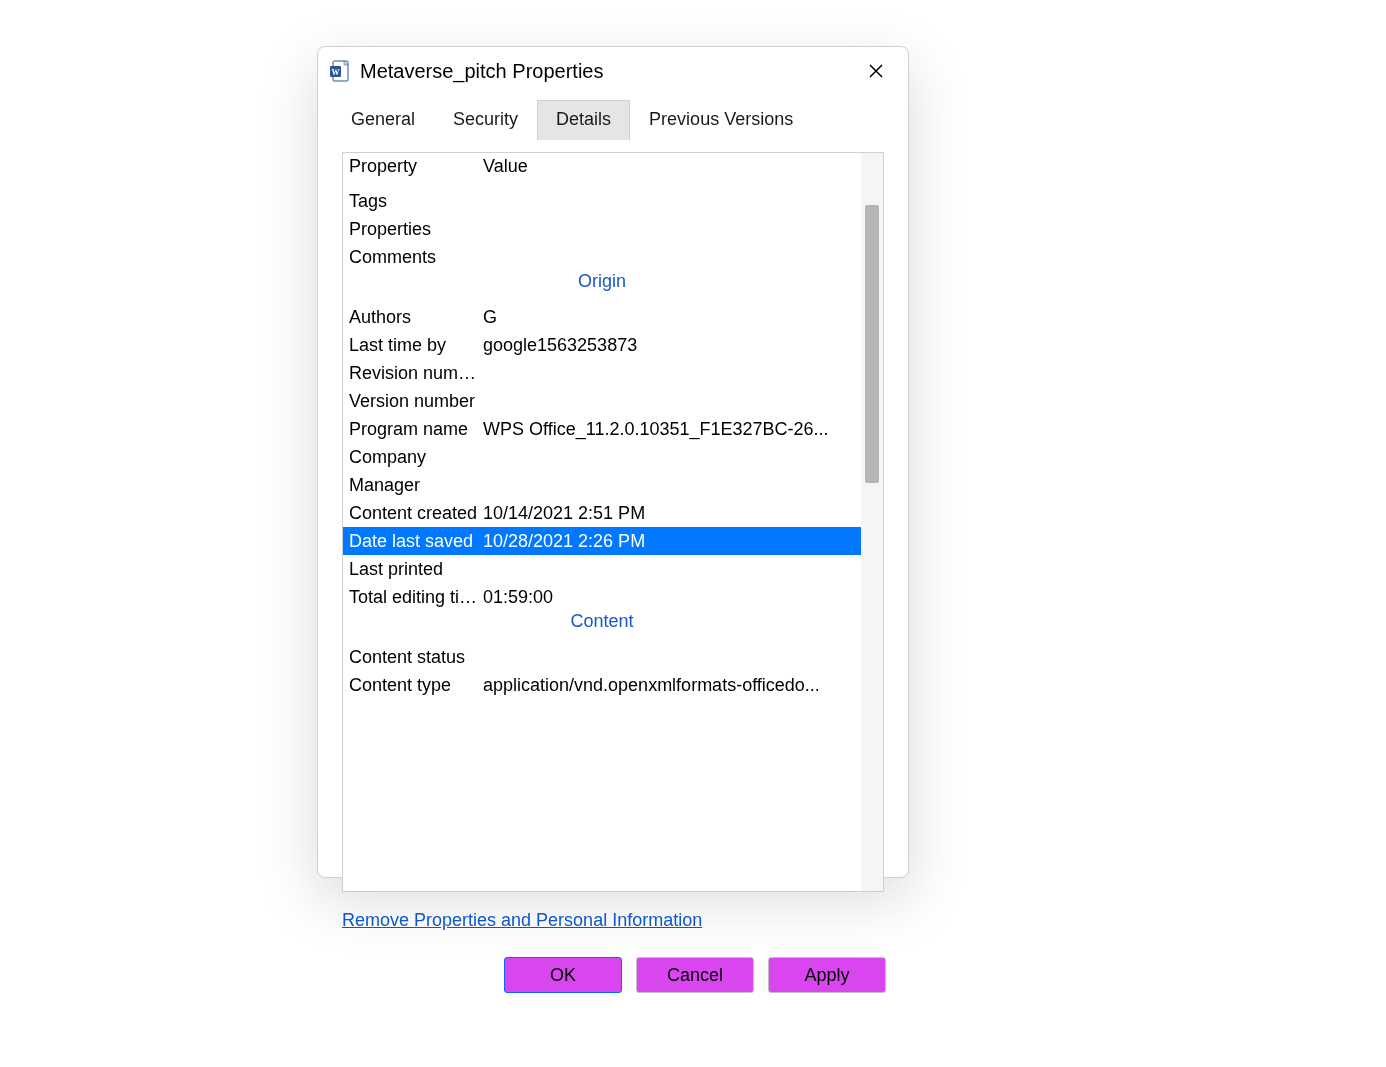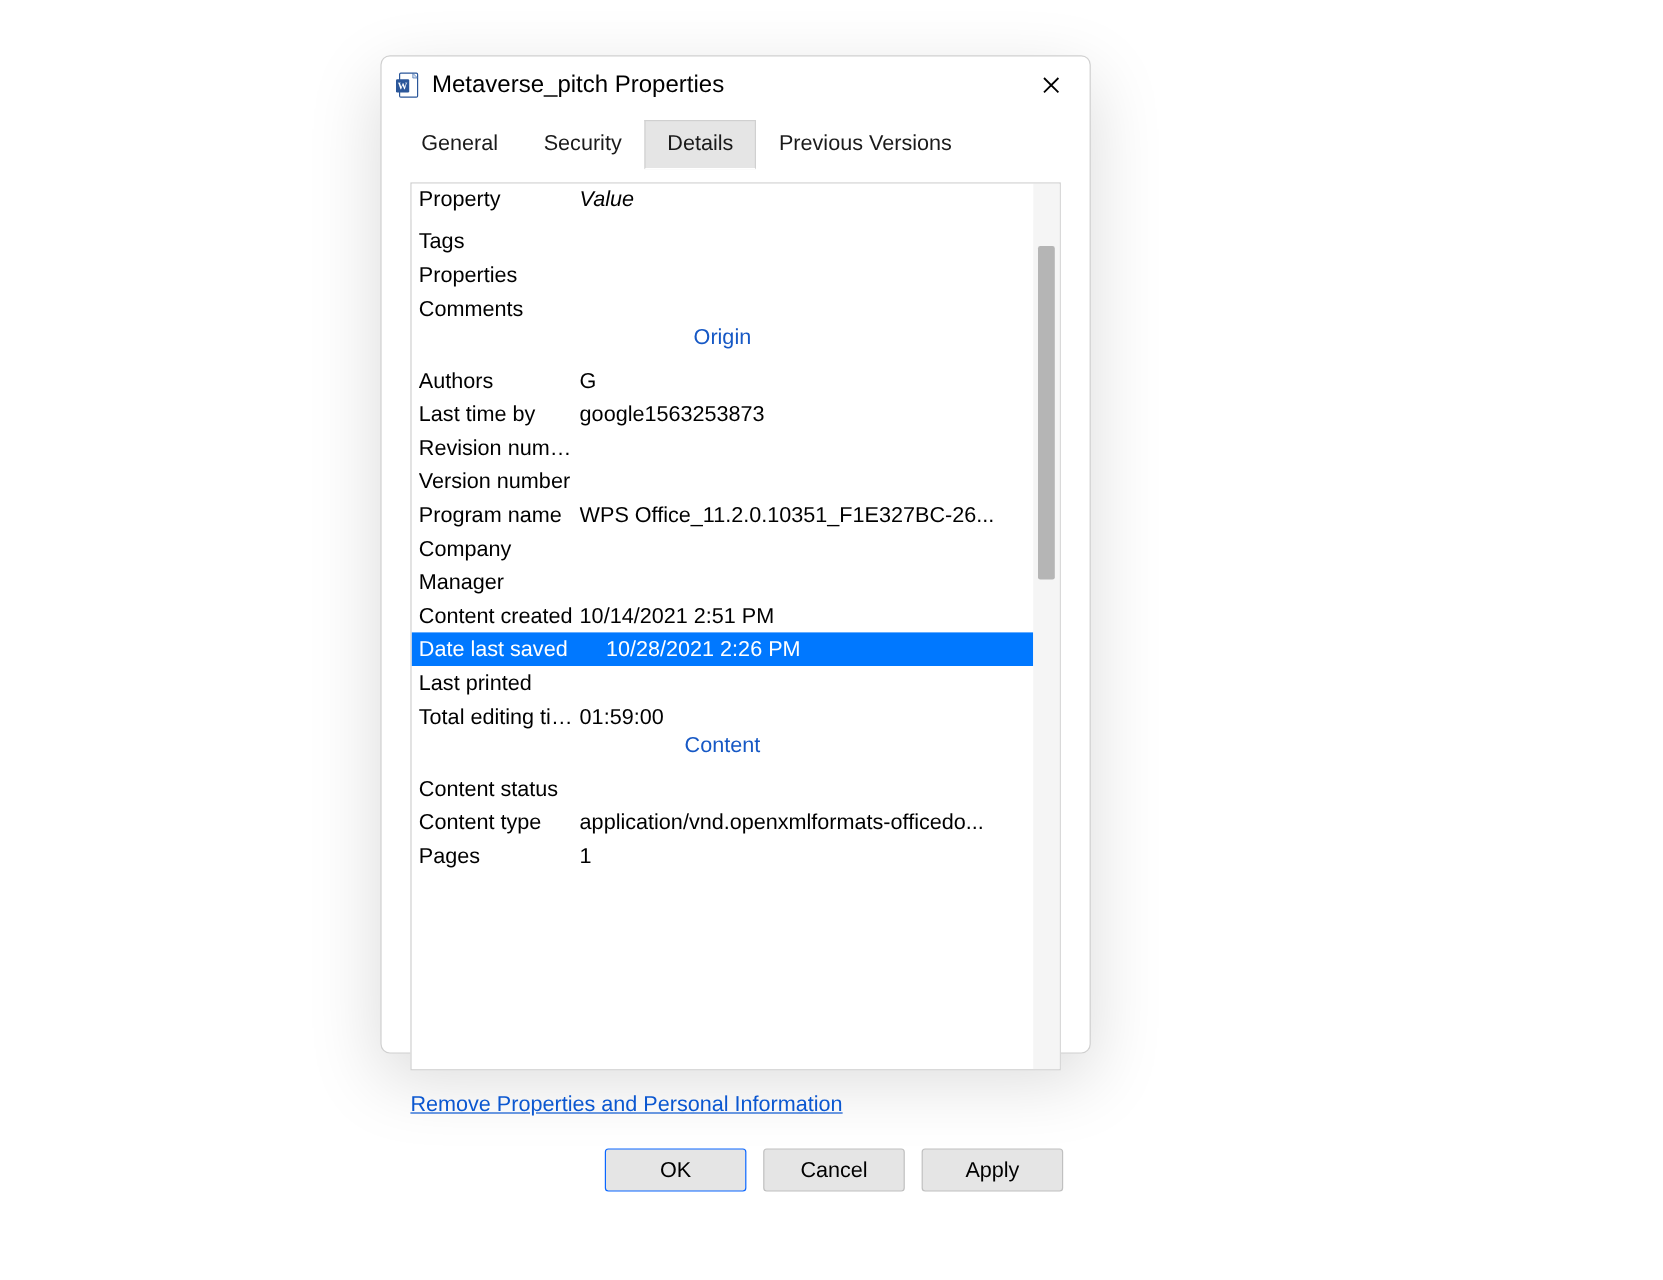--- a/index.html
+++ b/index.html
@@ -95,21 +95,21 @@
     border-bottom: none;
     z-index: 5;
   }
   .details-header .hcell {
     position: absolute;
     top: 3px;
     font-size: 18px;
     color: #000;
   }
   .details-header .hcell.prop { left: 6px; }
-  .details-header .hcell.val { left: 140px; font-style: italic; }
+  .details-header .hcell.val { left: 140px; }
   .rows-viewport {
     position: absolute;
     left: 0;
     right: 0;
     top: 30px;
     bottom: 0;
     overflow: hidden;
   }
   .rows-inner {
     position: relative;
@@ -124,21 +124,20 @@
     font-size: 18px;
     color: #000;
     white-space: nowrap;
     overflow: hidden;
   }
   .row .pcell { width: 134px; flex-shrink: 0; overflow: hidden; text-overflow: ellipsis; }
   .row .vcell { flex: 1; overflow: hidden; text-overflow: ellipsis; }
   .row.selected {
     background: #0078ff;
     color: #fff;
-    gap: 22px;
   }
   .group-row {
     display: flex;
     align-items: center;
     height: 32px;
     padding: 0 12px 0 12px;
     font-size: 18px;
     color: #1658c5;
     position: relative;
     flex-direction: column;
@@ -174,21 +173,21 @@
   .button-row {
     display: flex;
     justify-content: flex-end;
     gap: 14px;
     padding: 26px 22px 22px 0;
   }
   .btn {
     min-width: 118px;
     height: 36px;
     border: 1px solid #c0c0c0;
-    background: #e5e5e5;
+    background: #d946ef;
     font-size: 18px;
     color: #000;
     cursor: pointer;
     border-radius: 3px;
   }
   .btn.primary {
     border: 1px solid #0a66ff;
   }
 </style>
 </head>
@@ -301,24 +300,20 @@
           </div>
 
           <div class="row">
             <span class="pcell">Content status</span>
             <span class="vcell"></span>
           </div>
           <div class="row">
             <span class="pcell">Content type</span>
             <span class="vcell">application/vnd.openxmlformats-officedo...</span>
           </div>
-          <div class="row">
-            <span class="pcell">Pages</span>
-            <span class="vcell">1</span>
-          </div>
         </div>
       </div>
 
       <div class="vscroll">
         <div class="vscroll-thumb"></div>
       </div>
     </div>
 
     <a class="remove-link">Remove Properties and Personal Information</a>
   </div>

